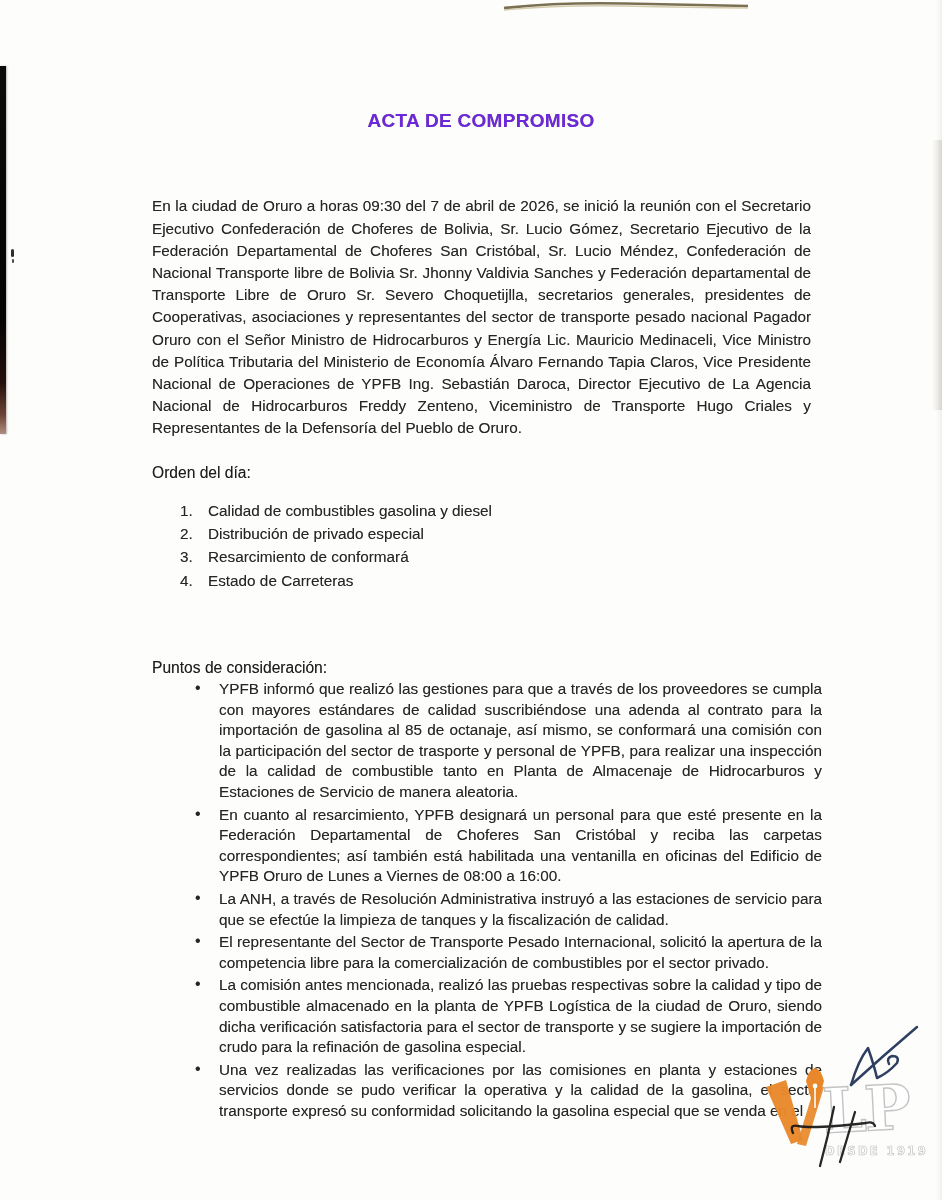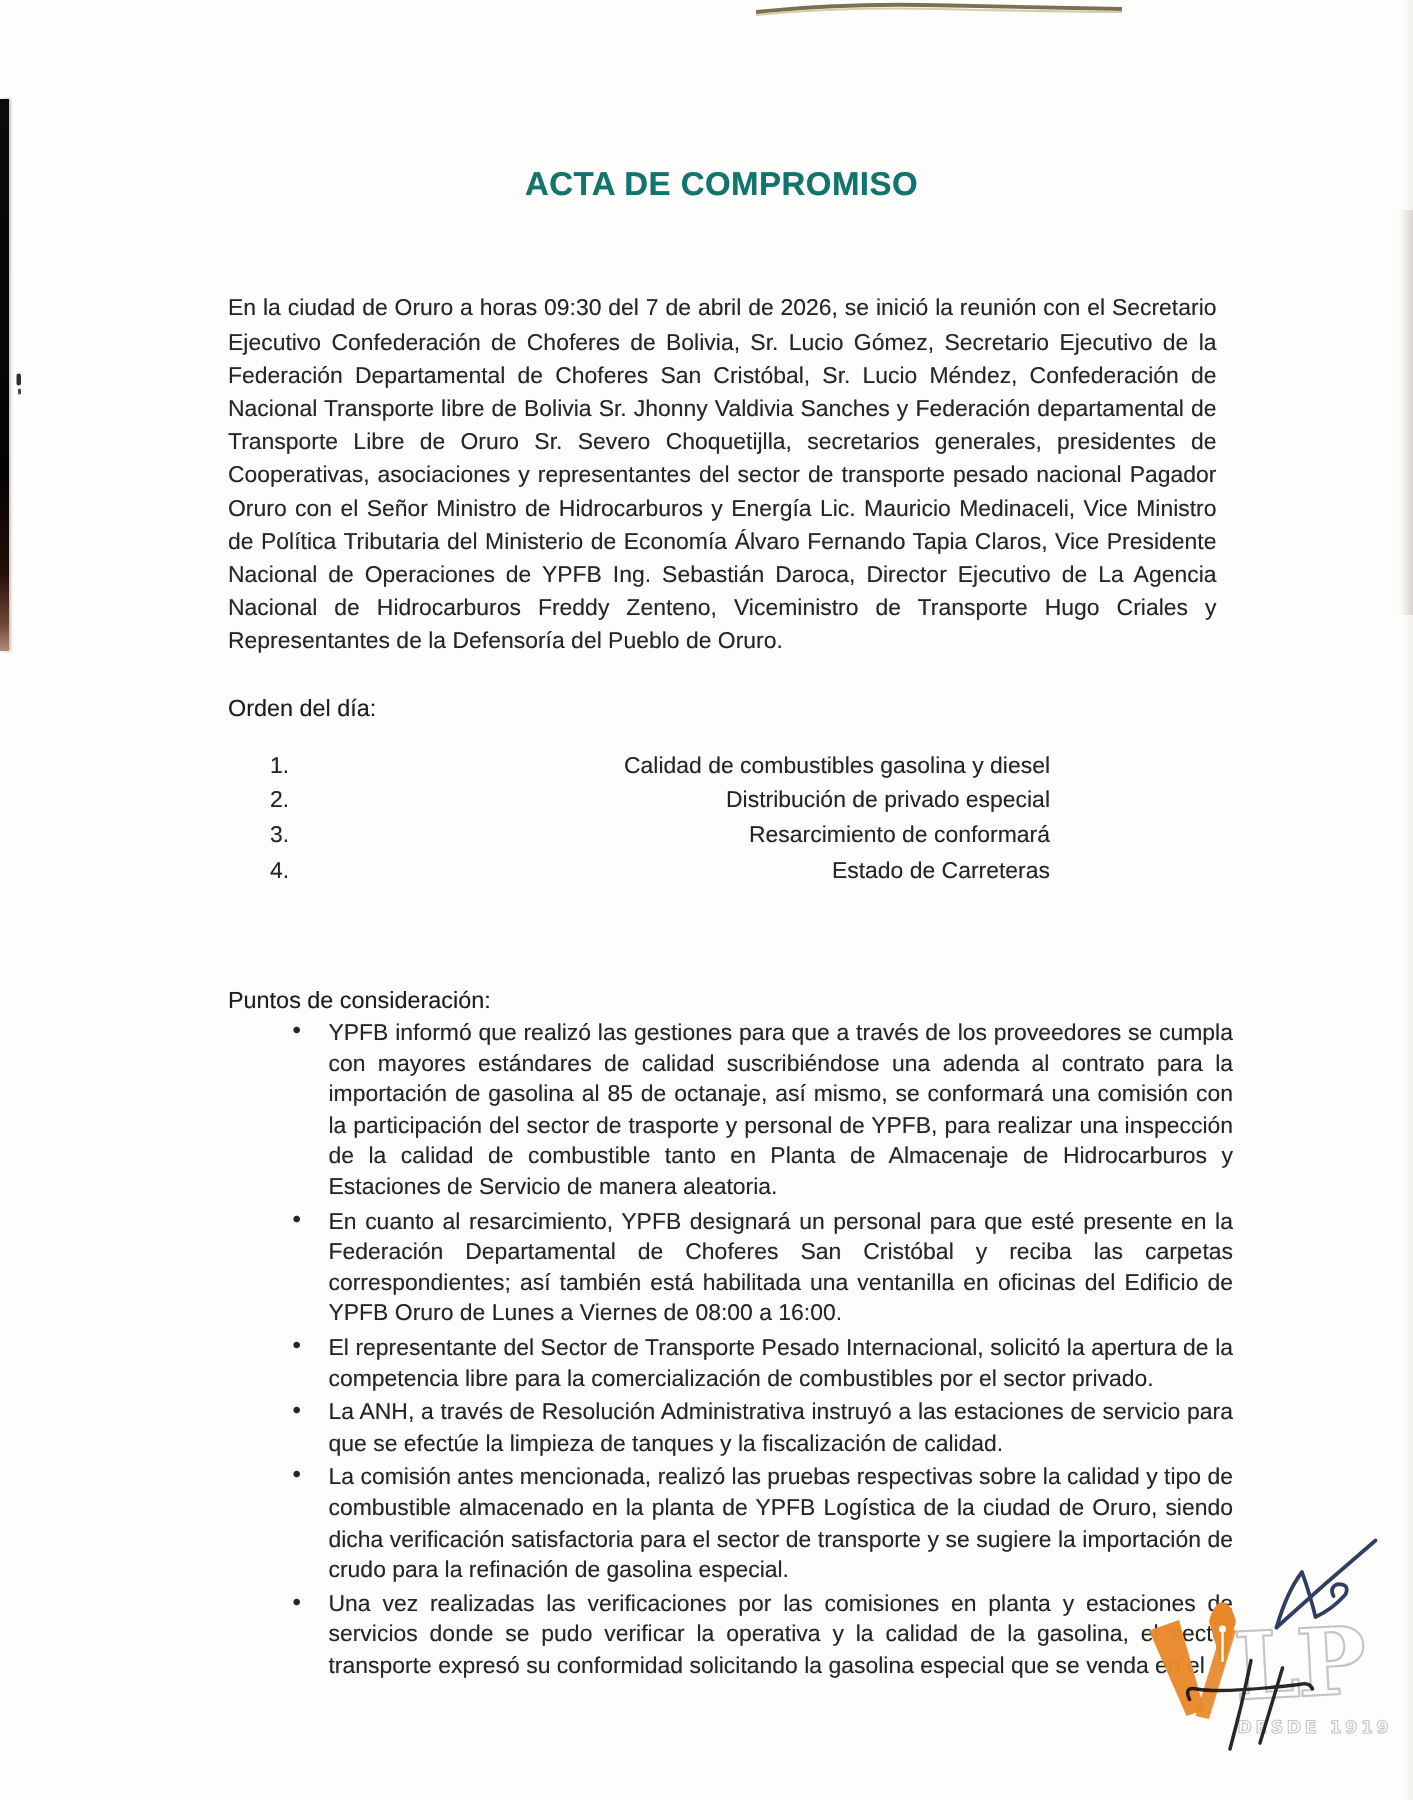--- a/index.html
+++ b/index.html
@@ -24,41 +24,41 @@
     background:linear-gradient(to left,rgba(160,152,138,.30),rgba(160,152,138,0));
   }
   .scan-edge-right-full{
     position:absolute;right:0;top:0;width:6px;height:1200px;
     background:linear-gradient(to left,rgba(165,158,145,.14),rgba(165,158,145,0));
   }
   .scan-top-svg{position:absolute;left:490px;top:0;}
   
   .doc-title{
     position:absolute;left:152px;top:110px;width:658px;
-    text-align:center;font-weight:700;font-size:22px;letter-spacing:.3px;color:#0f766e;
+    text-align:center;font-weight:700;font-size:19px;letter-spacing:.3px;color:#6d28d9;
     text-shadow:0 0 .5px rgba(0,0,0,.45);
   }
   .intro{
     position:absolute;left:152px;top:180px;width:659px;
     font-size:15.3px;line-height:22.2px;text-align:justify;
     text-shadow:0 0 .5px rgba(0,0,0,.35);
   }
   .sec-heading{
     position:absolute;left:152px;font-weight:400;font-size:15.6px;color:#1d1d1d;
     text-shadow:0 0 .5px rgba(0,0,0,.4);
   }
   .agenda-heading{top:464px;}
   .puntos-heading{top:659px;}
   ol.agenda{
     position:absolute;left:180px;top:499px;width:520px;margin:0;padding:0;
     list-style:none;counter-reset:n;
     font-size:15.3px;line-height:23.2px;
     text-shadow:0 0 .5px rgba(0,0,0,.35);
   }
-  ol.agenda li{counter-increment:n;position:relative;padding-left:28px;text-align:right;}
+  ol.agenda li{counter-increment:n;position:relative;padding-left:28px;}
   ol.agenda li::before{content:counter(n) ".";position:absolute;left:0;top:0;}
   ul.bullets{
     position:absolute;left:152px;top:668px;width:659px;margin:11px;padding:0;
     list-style:none;
     font-size:15.3px;line-height:20.6px;text-align:justify;
     text-shadow:0 0 .5px rgba(0,0,0,.35);
   }
   ul.bullets li{position:relative;padding-left:56px;margin-bottom:2px;}
   ul.bullets li::before{content:"\2022";position:absolute;left:32px;top:-1px;font-size:16px;}
   
@@ -91,22 +91,22 @@
       <li>Distribución de privado especial</li>
       <li>Resarcimiento de conformará</li>
       <li>Estado de Carreteras</li>
     </ol>
 
   <div class="sec-heading puntos-heading">Puntos de consideración:</div>
 
   <ul class="bullets">
       <li>YPFB informó que realizó las gestiones para que a través de los proveedores se cumpla con mayores estándares de calidad suscribiéndose una adenda al contrato para la importación de gasolina al 85 de octanaje, así mismo, se conformará una comisión con la participación del sector de trasporte y personal de YPFB, para realizar una inspección de la calidad de combustible tanto en Planta de Almacenaje de Hidrocarburos y Estaciones de Servicio de manera aleatoria.</li>
       <li>En cuanto al resarcimiento, YPFB designará un personal para que esté presente en la Federación Departamental de Choferes San Cristóbal y reciba las carpetas correspondientes; así también está habilitada una ventanilla en oficinas del Edificio de YPFB Oruro de Lunes a Viernes de 08:00 a 16:00.</li>
+      <li>La ANH, a través de Resolución Administrativa instruyó a las estaciones de servicio para que se efectúe la limpieza de tanques y la fiscalización de calidad.</li>
       <li>El representante del Sector de Transporte Pesado Internacional, solicitó la apertura de la competencia libre para la comercialización de combustibles por el sector privado.</li>
-      <li>La ANH, a través de Resolución Administrativa instruyó a las estaciones de servicio para que se efectúe la limpieza de tanques y la fiscalización de calidad.</li>
       <li>La comisión antes mencionada, realizó las pruebas respectivas sobre la calidad y tipo de combustible almacenado en la planta de YPFB Logística de la ciudad de Oruro, siendo dicha verificación satisfactoria para el sector de transporte y se sugiere la importación de crudo para la refinación de gasolina especial.</li>
       <li>Una vez realizadas las verificaciones por las comisiones en planta y estaciones de servicios donde se pudo verificar la operativa y la calidad de la gasolina, el sector transporte expresó su conformidad solicitando la gasolina especial que se venda en el</li>
     </ul>
 
   <svg class="watermark-svg" width="195" height="150" viewBox="0 0 195 150">
     <g>
       <polygon points="14,62 34,55 51,115 39,119" opacity="0.97" fill="#e8882b"></polygon>
       <polygon points="45,119 63,60 72,62 54,121" opacity="0.92" fill="#e8882b"></polygon>
       <path d="M63,87 L54,56 Q57,44 63,43 Q69,44 72,56 Z" fill="#e8882b"></path>
       <line x1="63" y1="83" x2="63" y2="60" stroke="#ffffff" stroke-width="1.6"></line>

